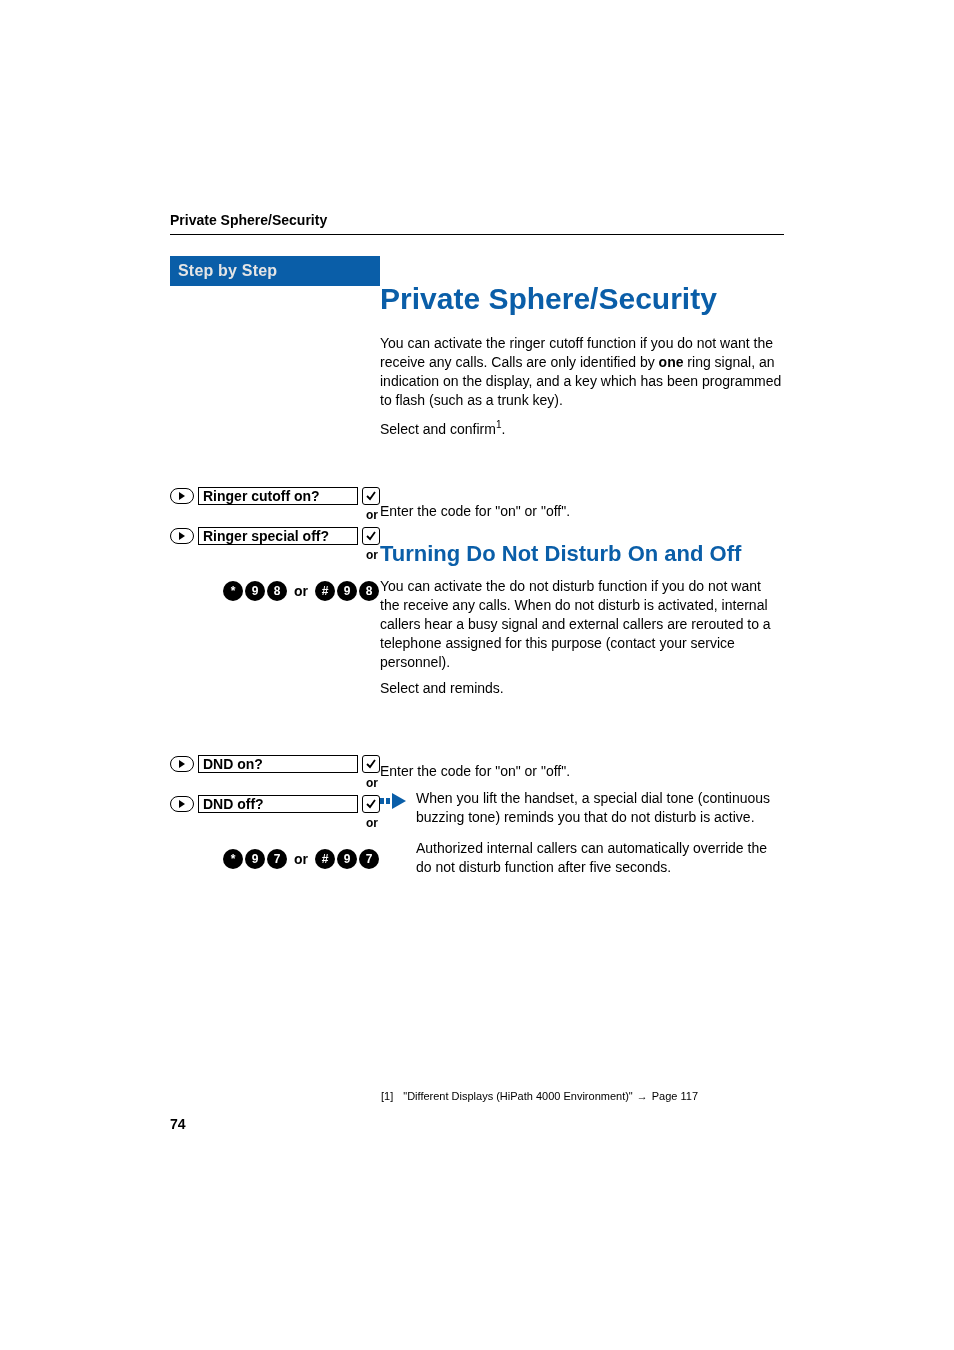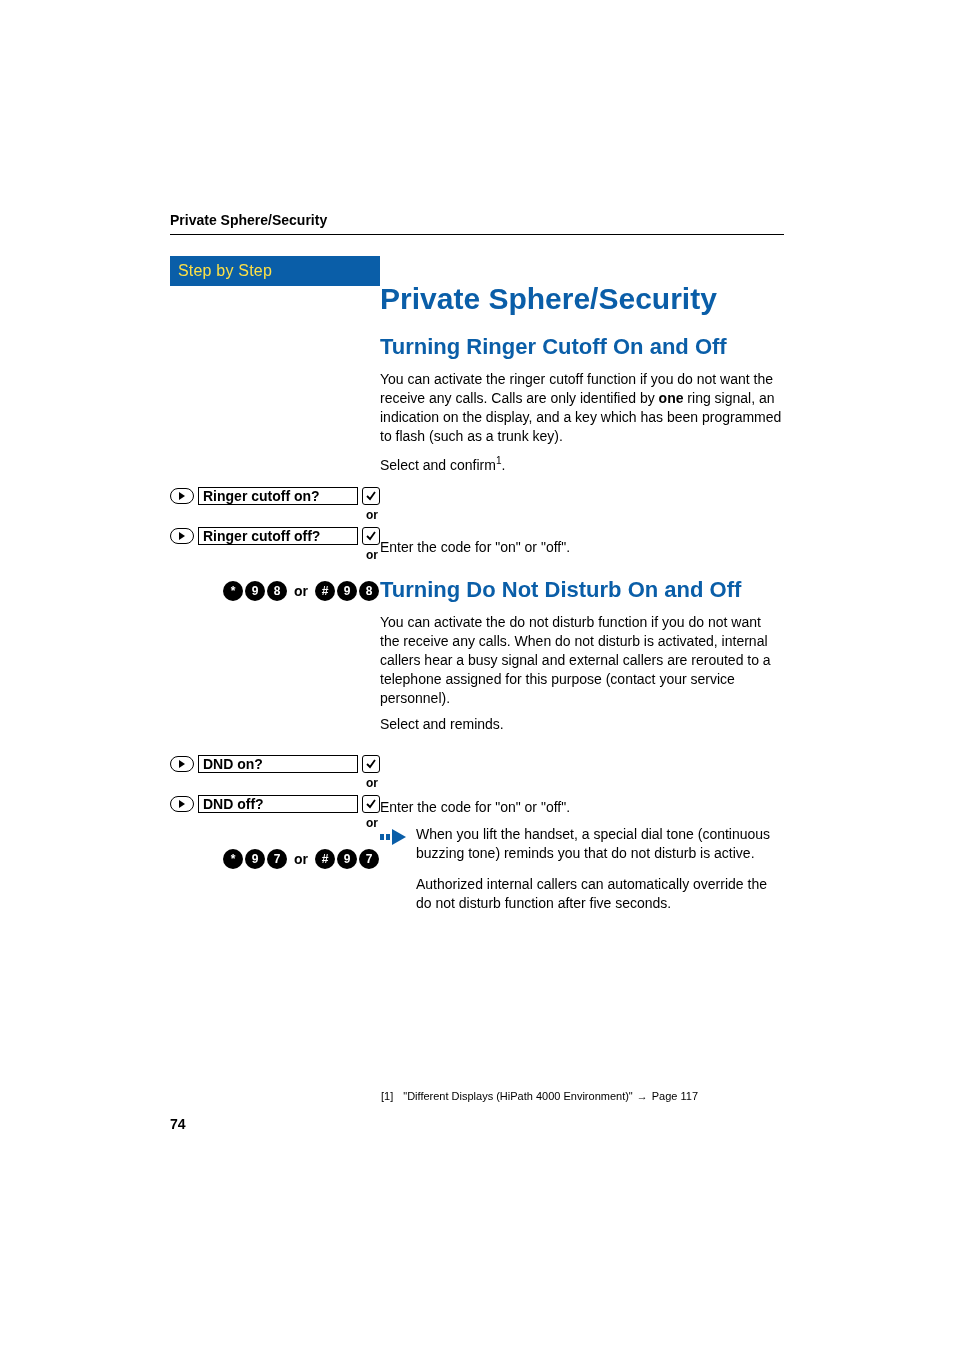--- a/index.html
+++ b/index.html
@@ -40,22 +40,22 @@
   .leftcol {
     width: 210px;
     flex: 0 0 210px;
   }
   .rightcol {
     flex: 1;
     padding-left: 0;
   }
   .step-header {
     background: #0a5ea8;
-    color: #fde047;
-    font-weight: normal;
+    color: #e5e5e5;
+    font-weight: bold;
     font-size: 16px;
     padding: 6px 10px 6px 8px;
     font-family: "Arial Narrow", Arial, sans-serif;
     letter-spacing: 0.2px;
   }
   h1.title {
     color: #0a5ea8;
     font-family: "Arial Narrow", Arial, sans-serif;
     font-size: 30px;
     font-weight: bold;
@@ -211,21 +211,21 @@
         </div>
       </div>
       <div class="or-right">or</div>
 
       <div class="display-row">
         <div class="arrow-pill">
           <svg width="8" height="8" viewBox="0 0 8 8">
               <polygon points="1,0 7,4 1,8" fill="#000"></polygon>
             </svg>
         </div>
-        <div class="display-box">Ringer cutoff off?</div>
+        <div class="display-box">Ringer special off?</div>
         <div class="check-box">
           <svg width="12" height="12" viewBox="0 0 12 12">
               <polyline points="2,6 5,9 10,2" fill="none" stroke="#000" stroke-width="1.8"></polyline>
             </svg>
         </div>
       </div>
       <div class="or-right">or</div>
 
       <div class="keyrow">
         <div class="keycircle">
@@ -301,21 +301,20 @@
         <div class="keycircle">
             <span>7</span>
           </div>
       </div>
 
     </div>
 
     <div class="rightcol">
       <h1 class="title">Private Sphere/Security</h1>
 
-      <h2 class="subtitle">Turning Ringer Cutoff On and Off</h2>
 
       <p class="body">
         <span>You can activate the ringer cutoff function if you do not want the receive any calls. Calls are only identified by </span><b>one</b><span> ring signal, an indication on the display, and a key which has been programmed to flash (such as a trunk key).</span>
       </p>
 
       <p class="body" style="margin-top:4px">
         <span>Select and confirm</span><sup>1</sup><span>.</span>
       </p>
 
       <p class="body" style="margin-top:64px">Enter the code for "on" or "off".</p>

